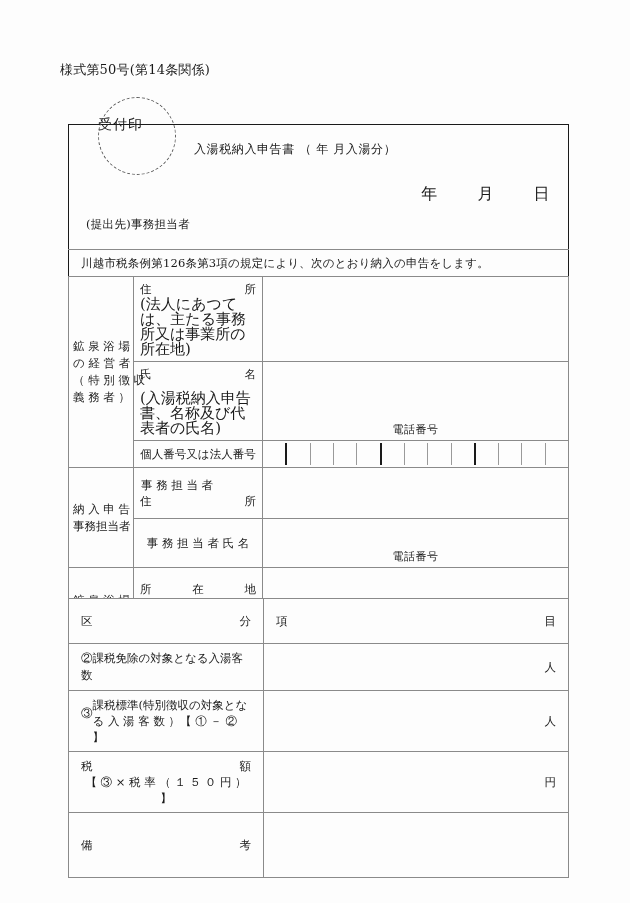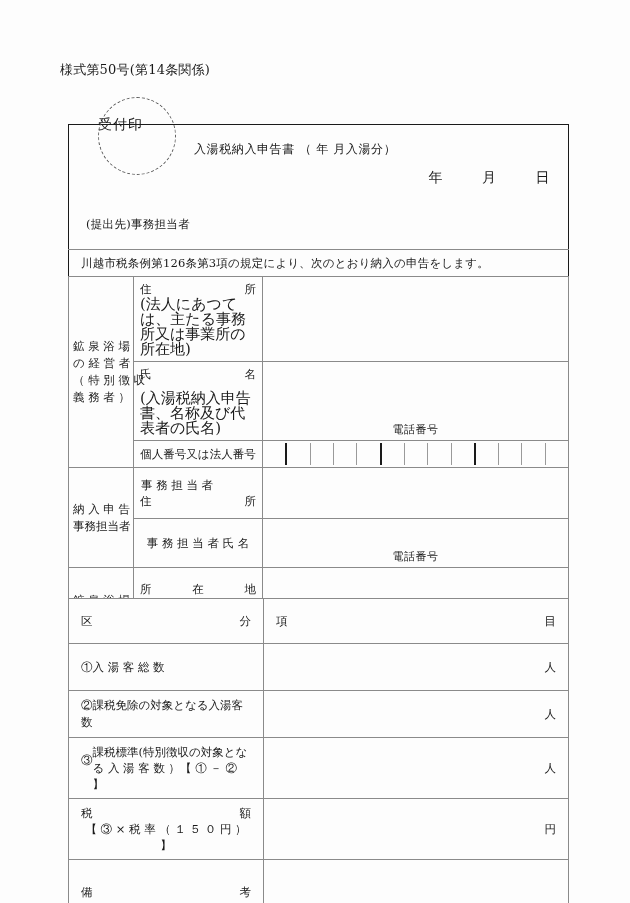--- a/index.html
+++ b/index.html
@@ -93,22 +93,22 @@
     position: absolute;
     left: 125px;
     top: 16px;
     font-size: 12px;
     letter-spacing: .6px;
     white-space: nowrap;
   }
   .date-line {
     position: absolute;
     right: 18px;
-    top: 44px;
-    font-size: 14px;
+    top: 59px;
+    font-size: 16px;
     letter-spacing: .5px;
     white-space: nowrap;
   }
   .date-line span { margin-left: 34px; }
 
   .submit-cell {
     height: 40px;
     border: none !important;
     border-bottom: 1px solid #8a8a8a !important;
     position: relative;
@@ -386,26 +386,20 @@
         </div>
       </td>
       <td class="lt-val">
         <div class="spread">
           <span>項</span>
           <span>目</span>
         </div>
       </td>
     </tr>
 
-    <tr>
-      <td class="lt-kubun" style="height:34px">①入   湯   客   総   数</td>
-      <td class="lt-val">
-        <span class="unit">人</span>
-      </td>
-    </tr>
 
     <tr>
       <td class="lt-kubun" style="height:34px">②課税免除の対象となる入湯客数</td>
       <td class="lt-val">
         <span class="unit">人</span>
       </td>
     </tr>
 
     <tr>
       <td class="lt-kubun two-line" style="height:40px">

